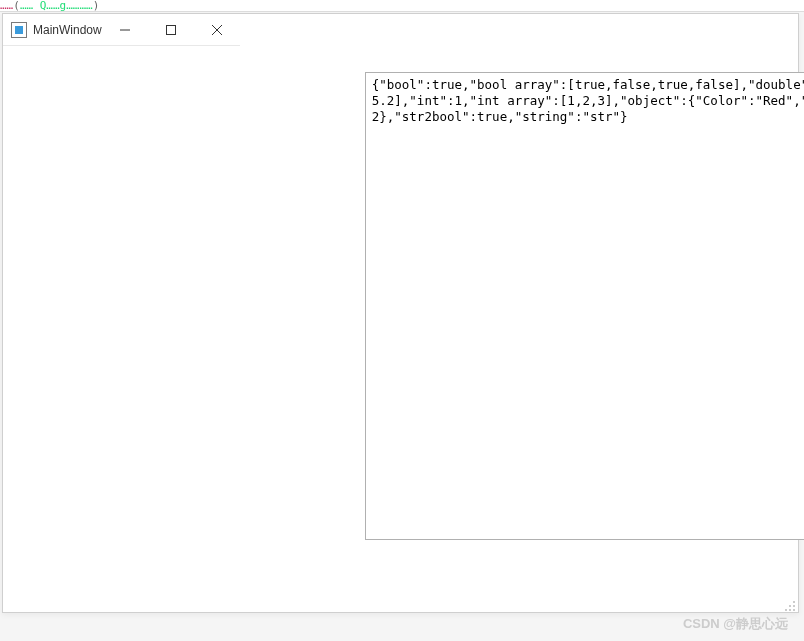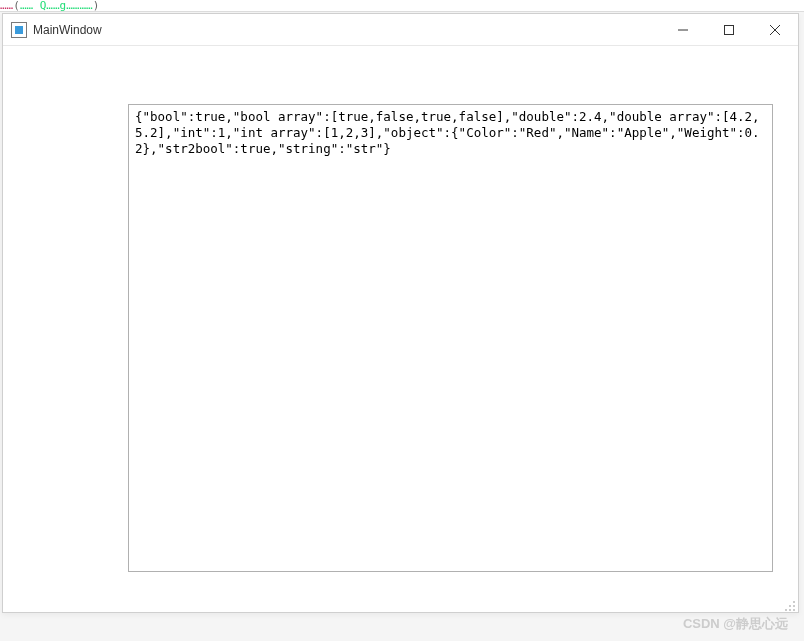--- a/index.html
+++ b/index.html
@@ -31,21 +31,21 @@
     .window {
       position: absolute;
       top: 13px;
       left: 2px;
       width: 797px;
       height: 600px;
       background: #ffffff;
       border: 1px solid #cfcfcf;
       box-shadow: 0 2px 6px rgba(0,0,0,0.05);
       display: flex;
-      flex-direction: column;
+      flex-direction: row;
     }
     .titlebar {
       height: 32px;
       display: flex;
       align-items: center;
       background: #ffffff;
       border-bottom: 1px solid #e8e8e8;
       user-select: none;
     }
     .titlebar-icon {

